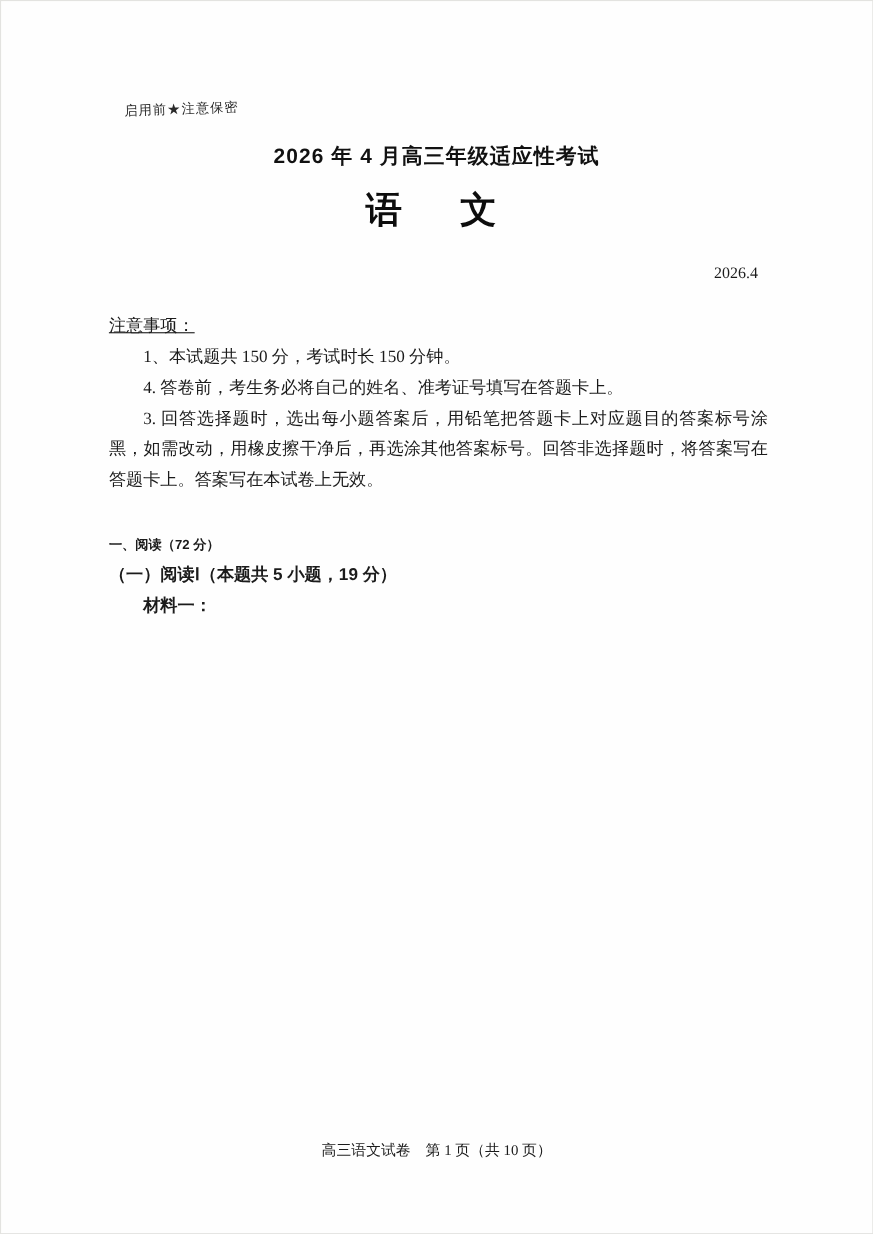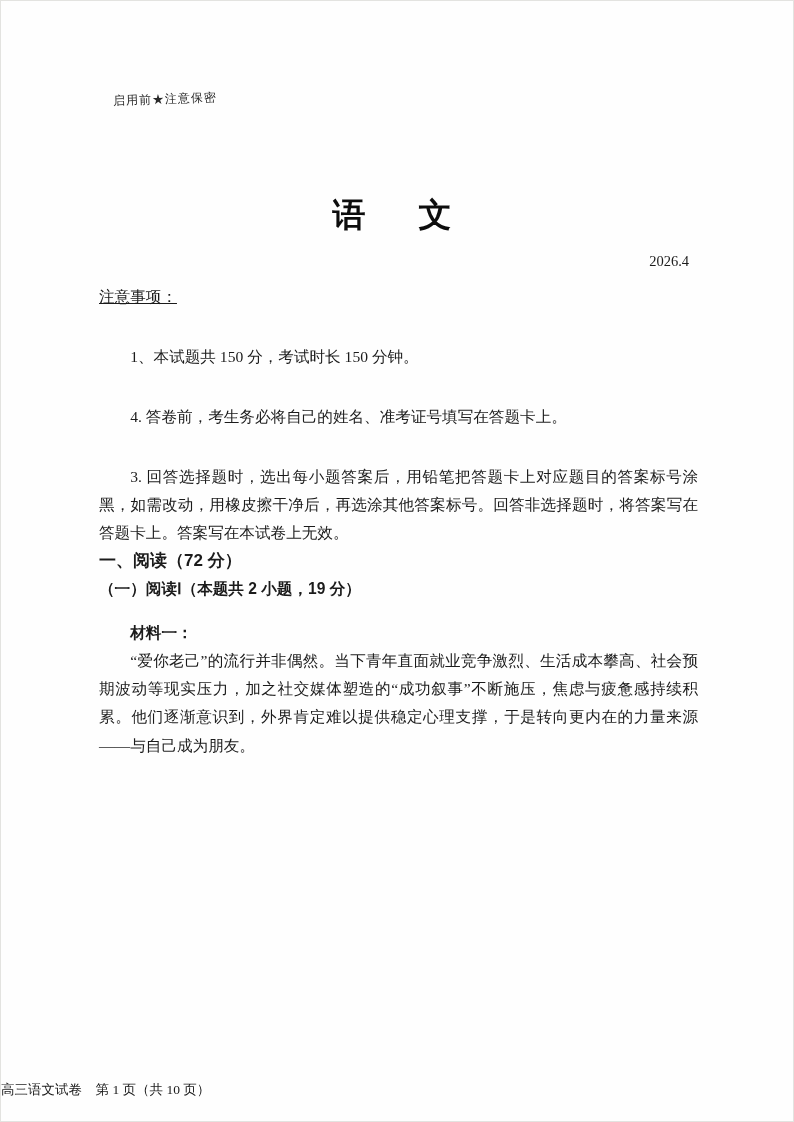--- a/index.html
+++ b/index.html
@@ -42,112 +42,110 @@
     position: absolute;
     left: 0;
     top: 168px;
     width: 100%;
     text-align: center;
     font-family: "Liberation Sans", sans-serif;
     font-weight: bold;
     font-size: 33px;
     letter-spacing: 10px;
     color: #0d0d0d;
-    margin-top: 24px;
   }
   .exam-date {
     position: absolute;
     right: 104px;
-    top: 252px;
+    top: 240px;
     font-size: 14.5px;
     color: #1b1b1b;
   }
   .content {
     position: absolute;
     left: 98px;
     top: 282px;
     width: 599px;
     font-size: 15.6px;
     line-height: 28px;
     text-align: justify;
   }
   .notes-heading {
     line-height: 28px;
     text-decoration: underline;
   }
   .note-item {
     text-indent: 2em;
     line-height: 28px;
-    margin-top: 32px;
   }
   .section-heading {
+    margin-top: 30px;
     font-family: "Liberation Sans", sans-serif;
     font-weight: bold;
-    font-size: 17px;
+    font-size: 12px;
     line-height: 28px;
     text-indent: 0;
   }
   .subsection-heading {
     font-family: "Liberation Sans", sans-serif;
     font-weight: bold;
     font-size: 15.6px;
     line-height: 28px;
   }
   .reading-instruction {
     text-indent: 2em;
     line-height: 28px;
   }
   .material-label {
     text-indent: 2em;
     font-family: "Liberation Sans", sans-serif;
     font-weight: bold;
     line-height: 28px;
-    margin-top: 16px;
   }
   .para {
     text-indent: 2em;
     line-height: 28.2px;
   }
   .para + .para { margin-top: 3px; }
   .page-footer {
     position: absolute;
     left: 0;
     top: 1036px;
     width: 100%;
+    text-align: center;
     font-size: 13.5px;
     color: #1b1b1b;
-    margin-top: 44px;
   }
 </style>
 </head>
 <body>
 
 <div class="page">
 
   <div class="security-notice">启用前★注意保密</div>
 
+  <div class="exam-title">2026 年 4 月高三年级适应性考试</div>
 
   <div class="subject-title">语　文</div>
 
   <div class="exam-date">2026.4</div>
 
   <div class="content">
 
     <div class="notes-heading">注意事项：</div>
 
     <div class="note-item">1、本试题共 150 分，考试时长 150 分钟。</div>
     <div class="note-item">4. 答卷前，考生务必将自己的姓名、准考证号填写在答题卡上。</div>
     <div class="note-item">3. 回答选择题时，选出每小题答案后，用铅笔把答题卡上对应题目的答案标号涂黑，如需改动，用橡皮擦干净后，再选涂其他答案标号。回答非选择题时，将答案写在答题卡上。答案写在本试卷上无效。</div>
 
     <div class="section-heading">一、阅读（72 分）</div>
 
-    <div class="subsection-heading">（一）阅读Ⅰ（本题共 2 小题，19 分）</div>
+    <div class="subsection-heading">（一）阅读Ⅰ（本题共 5 小题，19 分）</div>
 
 
     <div class="material-label">材料一：</div>
 
-    <div class="para">“爱你老己”的流行并非偶然。当下青年直面就业竞争激烈、生活成本攀高、社会预期波动等现实压力，加之社交媒体塑造的“成功叙事”不断施压，焦虑与疲惫感持续积累。他们逐渐意识到，外界肯定难以提供稳定心理支撑，于是转向更内在的力量来源——与自己成为朋友。</div>
 
   </div>
 
   <div class="page-footer">高三语文试卷　第 1 页（共 10 页）</div>
 
 </div>
 
 </body></html>

